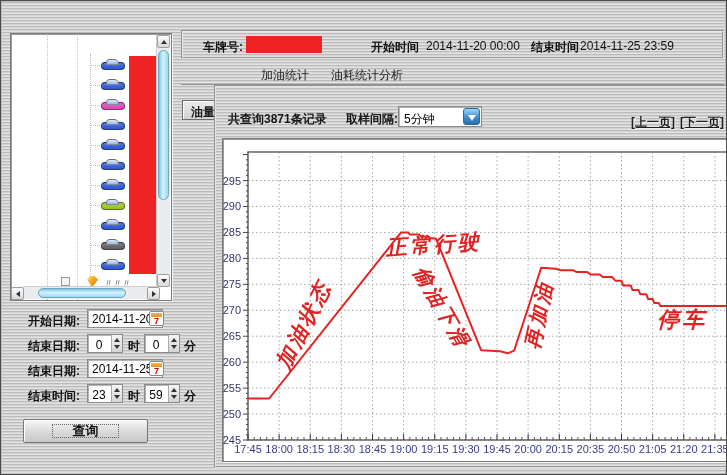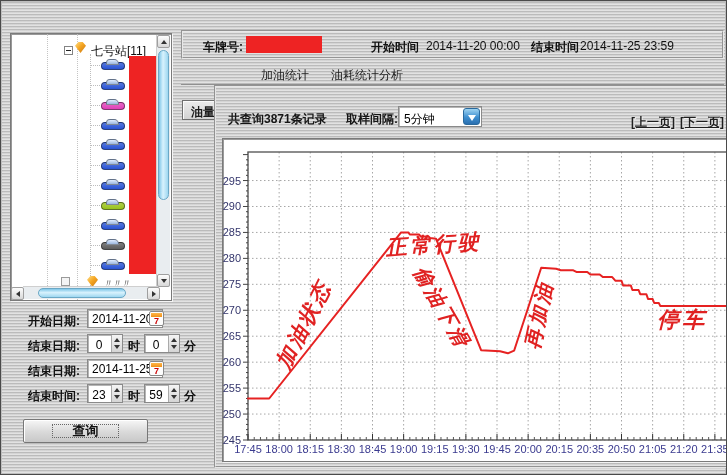--- a/index.html
+++ b/index.html
@@ -121,25 +121,20 @@
 
 <div class="window">
 
 
   <div>
 
     <div class="tree-box">
       <div class="guide-v" style="left:36px"></div>
       <div class="guide-v" style="left:66px"></div>
 
-      <div class="tree-station-row">
-        <span class="expand-box"></span>
-        <span class="gem" style="left:64px; top:4px"></span>
-        <span class="station-label">七号站[11]</span>
-      </div>
 
       <div class="tree-connector"></div>
       <div>
           <div class="car-row" style="top: 24px;">
             <span class="car-stub"></span>
             <span class="car">
               <span class="car-body" style="background:linear-gradient(180deg,#2a54d4cc,#2a54d4)"></span>
               <span class="car-cab"></span>
             </span>
           </div>

